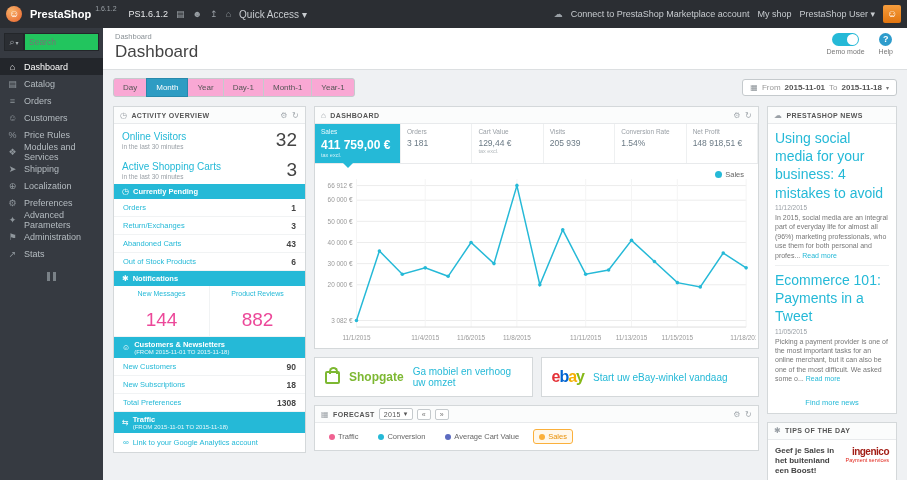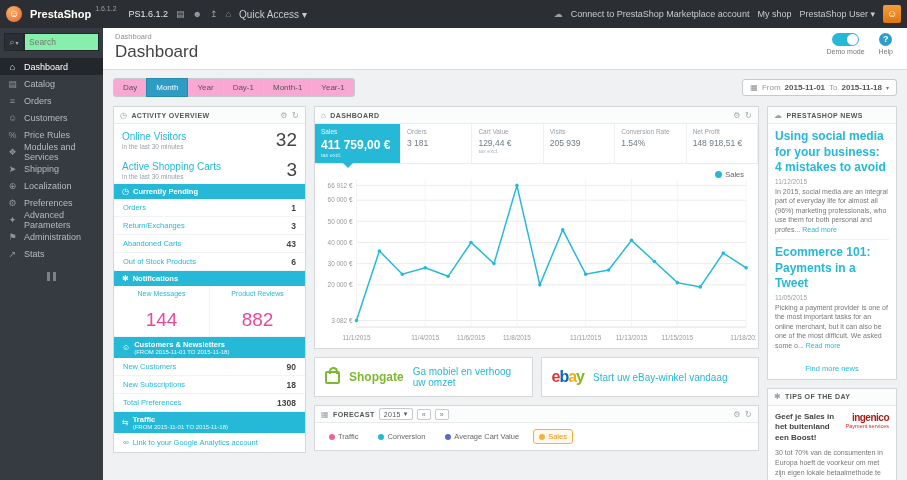--- a/index.html
+++ b/index.html
@@ -16,21 +16,21 @@
   .quick { background:none; border:none; color:#c8ccd0; font-size:10px; cursor:pointer; font-family:inherit; }
   .tb-spacer { flex:1; }
   .tb-link { font-size:9px; color:#c8ccd0; text-decoration:none; cursor:pointer; white-space:nowrap; }
   .avatar { width:18px; height:18px; border-radius:2px; background:linear-gradient(#f59d3d,#e2750f); color:#fff; font-size:10px; text-align:center; line-height:18px; flex:none; }
 
   
   .sidebar { position:absolute; top:28px; left:0; bottom:0; width:103px; background:#363a41; z-index:10; }
   .search-row { display:flex; margin:5px 4px 7px; height:18px; }
   .search-btn { width:20px; background:#2b2e33; border:1px solid #23262a; color:#aab0b5; font-size:9px; display:flex; align-items:center; justify-content:center; gap:1px; cursor:pointer; }
   .search-btn .crt { font-size:6px; }
-  .search-input { flex:1; min-width:0; border:1px solid #23262a; background:#86efac; font-size:8.5px; padding:0 4px; color:#555; font-family:inherit; }
+  .search-input { flex:1; min-width:0; border:1px solid #23262a; background:#22c55e; font-size:8.5px; padding:0 4px; color:#555; font-family:inherit; }
   .nav-item { display:flex; align-items:center; gap:6px; height:17px; padding:0 0 0 7px; color:#b5bcc1; font-size:9px; cursor:pointer; }
   .nav-item .glyph { width:11px; text-align:center; font-size:9px; color:#8f969c; flex:none; }
   .nav-item.active { background:#23262b; color:#fff; }
   .nav-item.active .glyph { color:#fff; }
   .collapse-ctl { margin:10px auto 0; width:14px; display:flex; gap:3px; justify-content:center; cursor:pointer; }
   .collapse-ctl i { width:3px; height:9px; background:#7a8187; display:block; }
 
   
   .main { position:absolute; top:28px; left:103px; right:0; bottom:0; overflow:hidden; }
   .page-header { height:42px; background:#fff; border-bottom:1px solid #dcdfe1; position:relative; padding:4px 12px; }
@@ -116,21 +116,21 @@
   .nav-arrow { border:1px solid #c5cacd; background:#fff; border-radius:2px; font-size:7px; color:#777; padding:1px 4px; cursor:pointer; font-family:inherit; }
   .fc-legend { display:flex; align-items:center; gap:8px; padding:6px 8px; }
   .legend-chip { display:flex; align-items:center; gap:3px; font-size:7.5px; color:#666; cursor:pointer; padding:2px 5px; border:1px solid transparent; border-radius:3px; }
   .legend-chip .dot { width:6px; height:6px; border-radius:50%; background:var(--c,#999); }
   .legend-chip.active { border-color:#fbb03b; color:#e8920c; background:#fff8ec; }
 
   
   .news-body { padding:5px 7px; }
   .article { border-bottom:1px solid #eef0f1; padding-bottom:5px; margin-bottom:5px; }
   .article:last-child { border-bottom:none; margin-bottom:0; }
-  .article-title { color:#25b9d7; font-size:12px; font-weight:bold; line-height:1.3; cursor:pointer; }
+  .article-title { color:#25b9d7; font-size:14px; font-weight:normal; line-height:1.3; cursor:pointer; }
   .article-date { font-size:6.5px; color:#9aa0a6; margin:2px 0; }
   .article-excerpt { font-size:7px; color:#777; line-height:1.35; }
   .read-more { color:#25b9d7; font-size:7px; cursor:pointer; }
   .more-news { text-align:center; color:#25b9d7; font-size:7.5px; padding:4px 0 6px; cursor:pointer; }
 
   
   .tips-body { padding:6px 7px; }
   .tips-head { display:flex; gap:5px; align-items:flex-start; margin-bottom:5px; }
   .tips-title { font-size:8px; font-weight:bold; color:#444; line-height:1.3; flex:1; }
   .ingenico { text-align:right; flex:none; }

